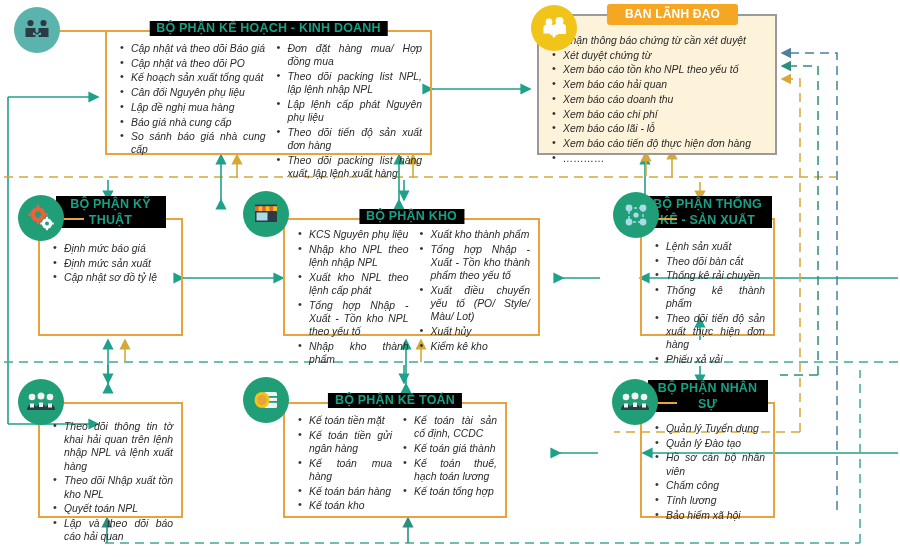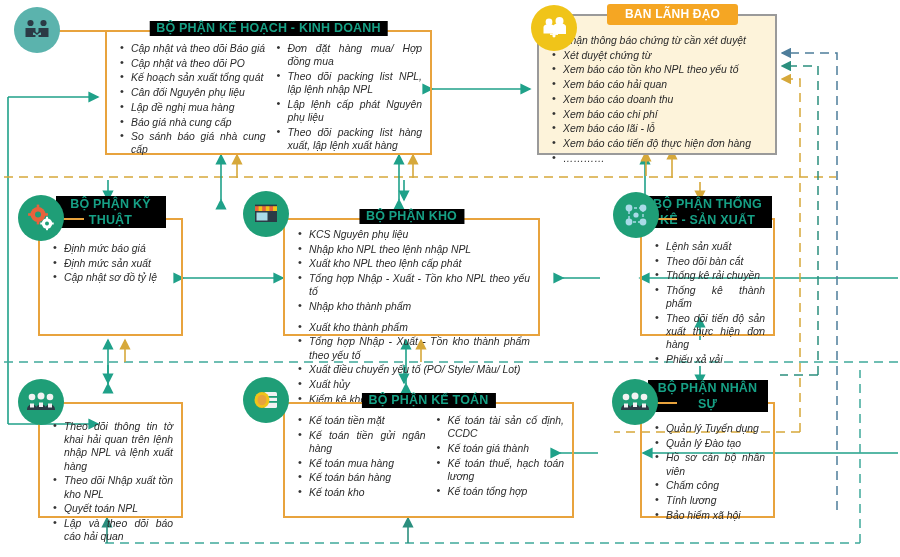--- a/index.html
+++ b/index.html
@@ -196,20 +196,21 @@
           <li>Lập đề nghị mua hàng</li>
           <li>Báo giá nhà cung cấp</li>
           <li>So sánh báo giá nhà cung cấp</li>
         </ul>
       </div>
       <div class="col">
         <ul class="items">
           <li>Đơn đặt hàng mua/ Hợp đồng mua</li>
           <li>Theo dõi packing list NPL, lập lệnh nhập NPL</li>
           <li>Lập lệnh cấp phát Nguyên phụ liệu</li>
+          <li>Theo dõi tiến độ sản xuất đơn hàng</li>
           <li>Theo dõi packing list hàng xuất, lập lệnh xuất hàng</li>
         </ul>
       </div>
     </div>
   </div>
   <div class="stub" style="left:55px; top:30px; width:60px;"></div>
   <div class="ico teal-light" style="left:14px; top:7px;">
     <svg width="30" height="30" viewBox="0 0 30 30">
       <circle cx="8.5" cy="8" r="3.1" fill="#2b3a45"></circle>
       <circle cx="21.5" cy="8" r="3.1" fill="#2b3a45"></circle>
@@ -281,21 +282,21 @@
         <rect x="20" y="13.8" width="2" height="3"></rect>
         <rect x="20" y="24.2" width="2" height="3"></rect>
         <rect x="14.3" y="19.5" width="3" height="2"></rect>
         <rect x="24.7" y="19.5" width="3" height="2"></rect>
       </g>
     </svg>
   </div>
 
   <div class="dept" style="left:283px; top:218px; width:257px; height:118px;">
     <div class="title" style="left:50%; transform:translateX(-50%);">BỘ PHẬN KHO</div>
-    <div class="cols" style="padding-top:8px;flex-direction:column;">
+    <div class="cols" style="padding-top:8px;">
       <div class="col">
         <ul class="items">
           <li>KCS Nguyên phụ liệu</li>
           <li>Nhập kho NPL theo lệnh nhập NPL</li>
           <li>Xuất kho NPL theo lệnh cấp phát</li>
           <li>Tổng hợp Nhập - Xuất - Tồn kho NPL theo yếu tố</li>
           <li>Nhập kho thành phẩm</li>
         </ul>
       </div>
       <div class="col">
@@ -377,21 +378,21 @@
         <path d="M14 13.5h4v4.5h-4z" fill="#f2f2f2"></path>
       </g>
       <g>
         <circle cx="25" cy="8" r="3.3" fill="#f2f2f2"></circle>
         <path d="M20 21c0-3.4 2.2-5.4 5-5.4s5 2 5 5.4z" fill="#2b3a45"></path>
         <path d="M23 14.5h4v4h-4z" fill="#f2f2f2"></path>
       </g>
     </svg>
   </div>
 
-  <div class="dept" style="left:283px; top:402px; width:291px; height:116px;">
+  <div class="dept" style="left:283px; top:402px; width:224px; height:116px;">
     <div class="title" style="left:50%; transform:translateX(-50%);">BỘ PHẬN KẾ TOÁN</div>
     <div class="cols" style="padding-top:10px;">
       <div class="col">
         <ul class="items">
           <li>Kế toán tiền mặt</li>
           <li>Kế toán tiền gửi ngân hàng</li>
           <li>Kế toán mua hàng</li>
           <li>Kế toán bán hàng</li>
           <li>Kế toán kho</li>
         </ul>

